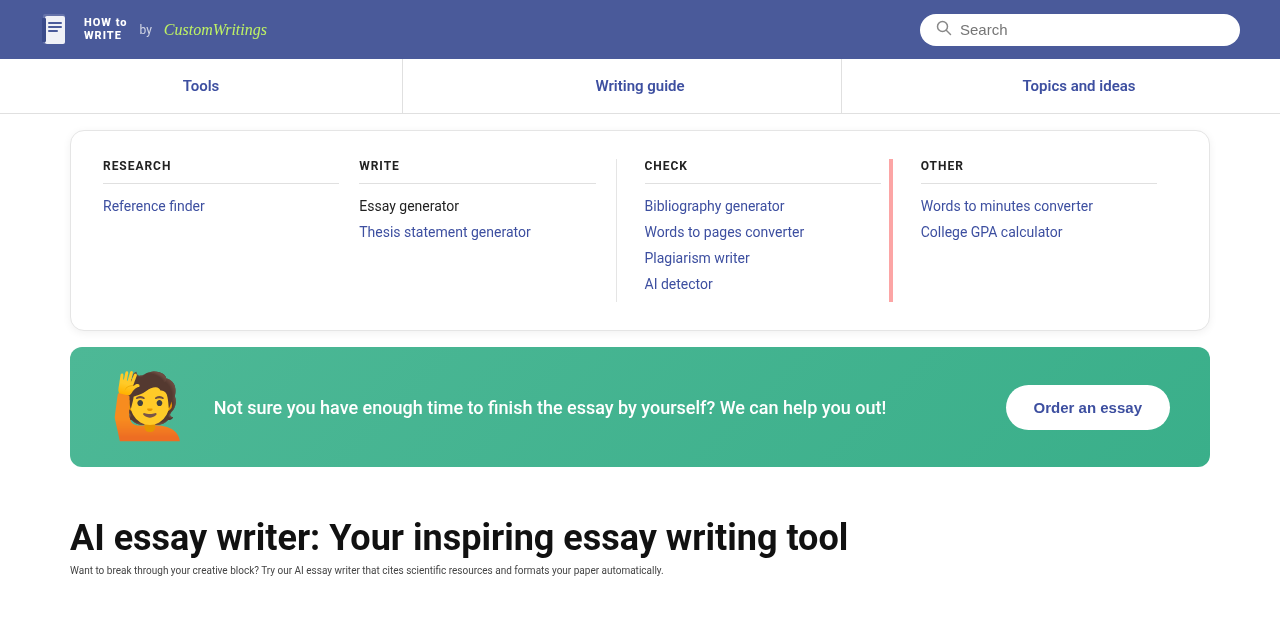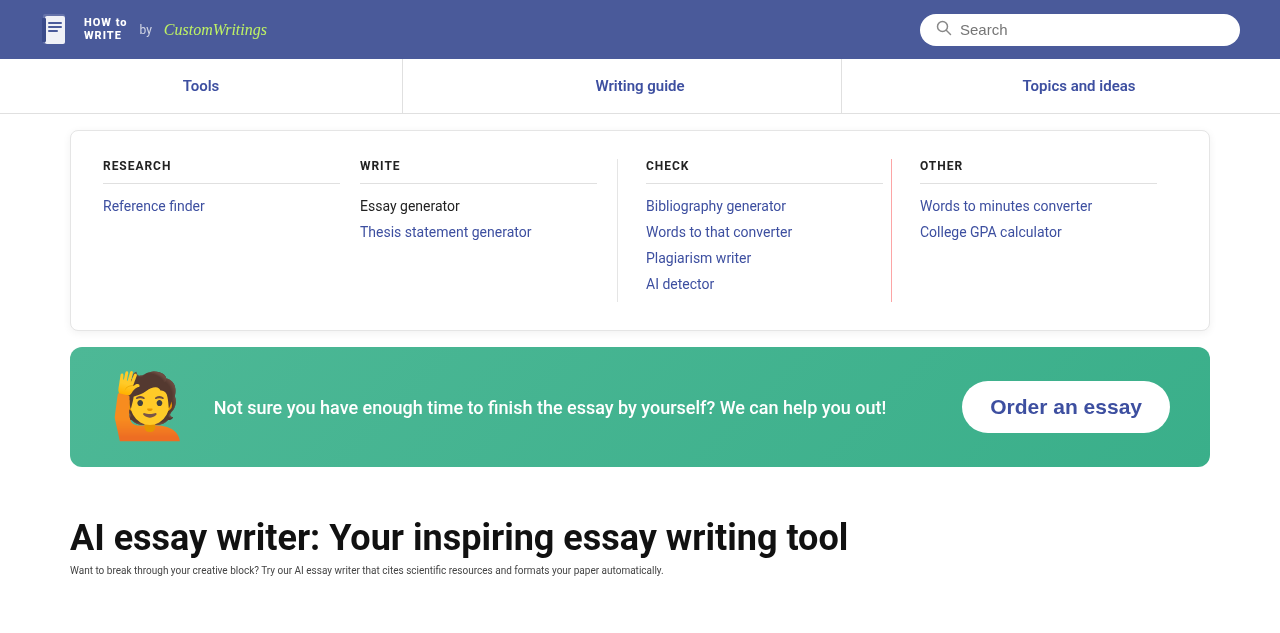--- a/index.html
+++ b/index.html
@@ -63,34 +63,34 @@
       cursor: pointer;
       border-right: 1px solid #e0e0e0;
       transition: background 0.15s;
     }
     .nav-item:last-child { border-right: none; }
 
     
     .dropdown-panel {
       background: #fff;
       border: 1px solid #e5e5e5;
-      border-radius: 8px;
+      border-radius: 14px;
       margin: 16px 70px;
       padding: 28px 32px;
       display: flex;
       gap: 0;
       box-shadow: 0 2px 8px rgba(0,0,0,0.06);
     }
     .dropdown-col {
       flex: 1;
       padding-right: 20px;
     }
     .dropdown-col.check-col {
       border-left: 1px solid #e5e5e5;
-      border-right: 1px solid #fca5a5;
+      border-right: 4px solid #fca5a5;
       padding-left: 28px;
       padding-right: 8px;
     }
     .dropdown-col.other-col {
       border-left: none;
       padding-left: 28px;
     }
     .col-header {
       font-size: 12px;
       font-weight: 700;
@@ -135,21 +135,21 @@
       font-size: 18px;
       font-weight: 500;
       line-height: 1.5;
     }
     .banner-btn {
       background: #fff;
       color: #3d4fa0;
       border: none;
       border-radius: 28px;
       padding: 14px 28px;
-      font-size: 21px;
+      font-size: 15px;
       font-weight: 600;
       cursor: pointer;
       white-space: nowrap;
       flex-shrink: 0;
     }
 
     
     .main-content {
       padding: 30px 70px 20px;
     }
@@ -214,21 +214,21 @@
 
   <div class="dropdown-col">
     <div class="col-header">WRITE</div>
     <a class="col-item plain">Essay generator</a>
     <a class="col-item">Thesis statement generator</a>
   </div>
 
   <div class="dropdown-col check-col">
     <div class="col-header">CHECK</div>
     <a class="col-item">Bibliography generator</a>
-    <a class="col-item">Words to that converter</a>
+    <a class="col-item">Words to pages converter</a>
     <a class="col-item">Plagiarism writer</a>
     <a class="col-item">AI detector</a>
   </div>
 
   <div class="dropdown-col other-col">
     <div class="col-header">OTHER</div>
     <a class="col-item">Words to minutes converter</a>
     <a class="col-item">College GPA calculator</a>
   </div>
 </div>

